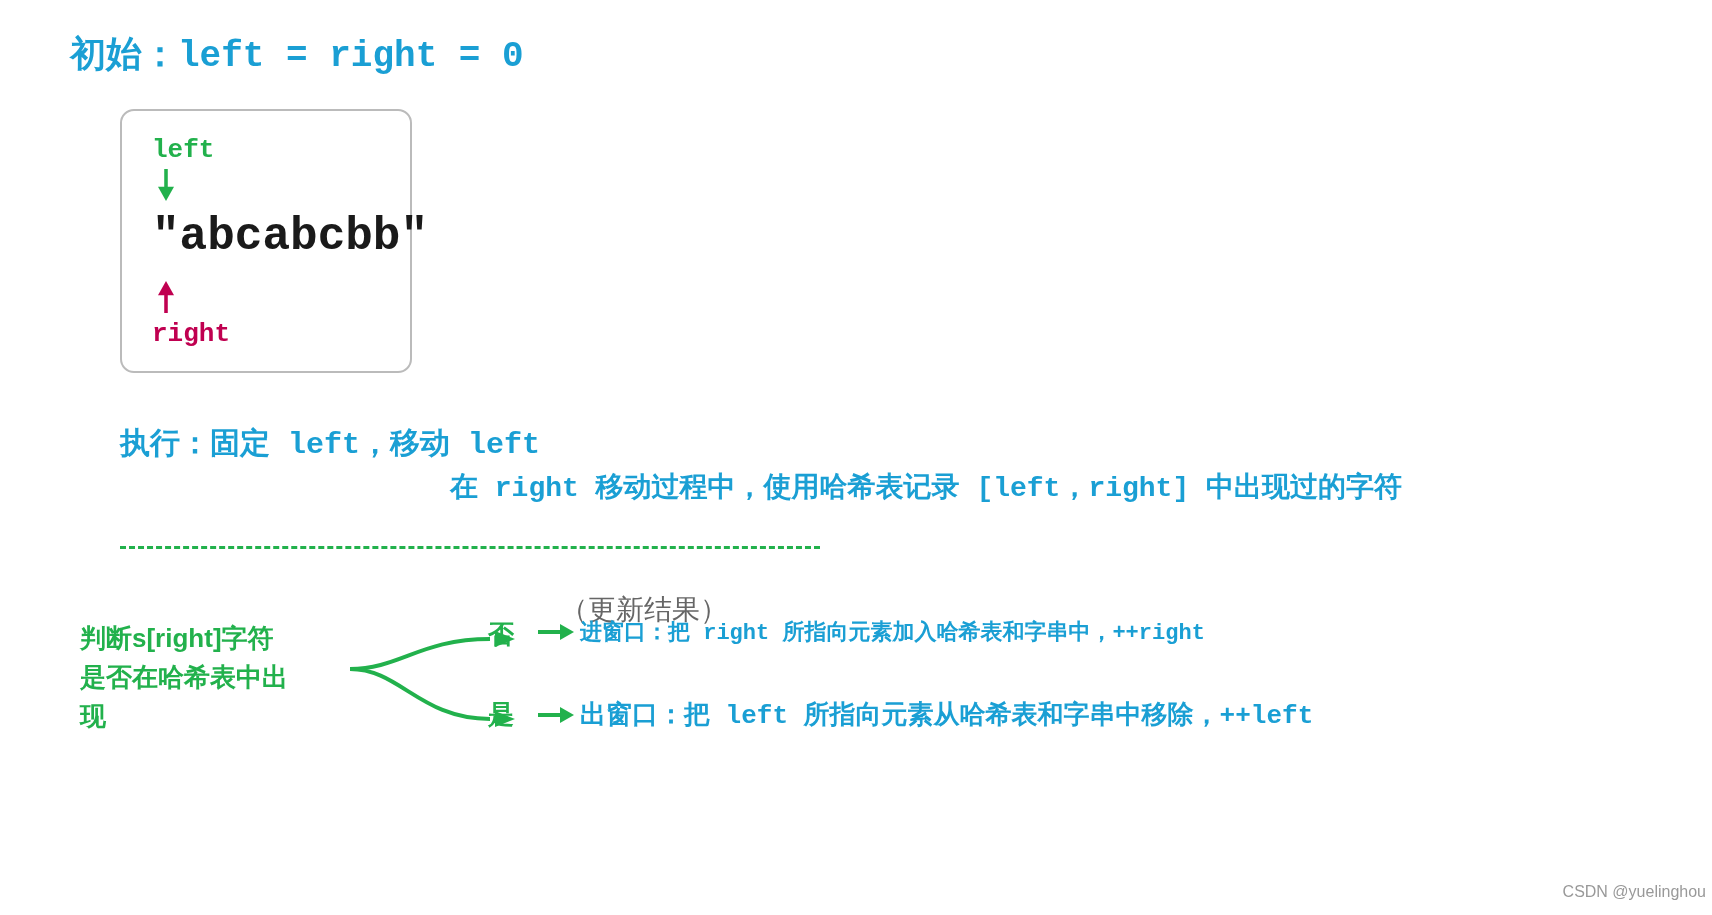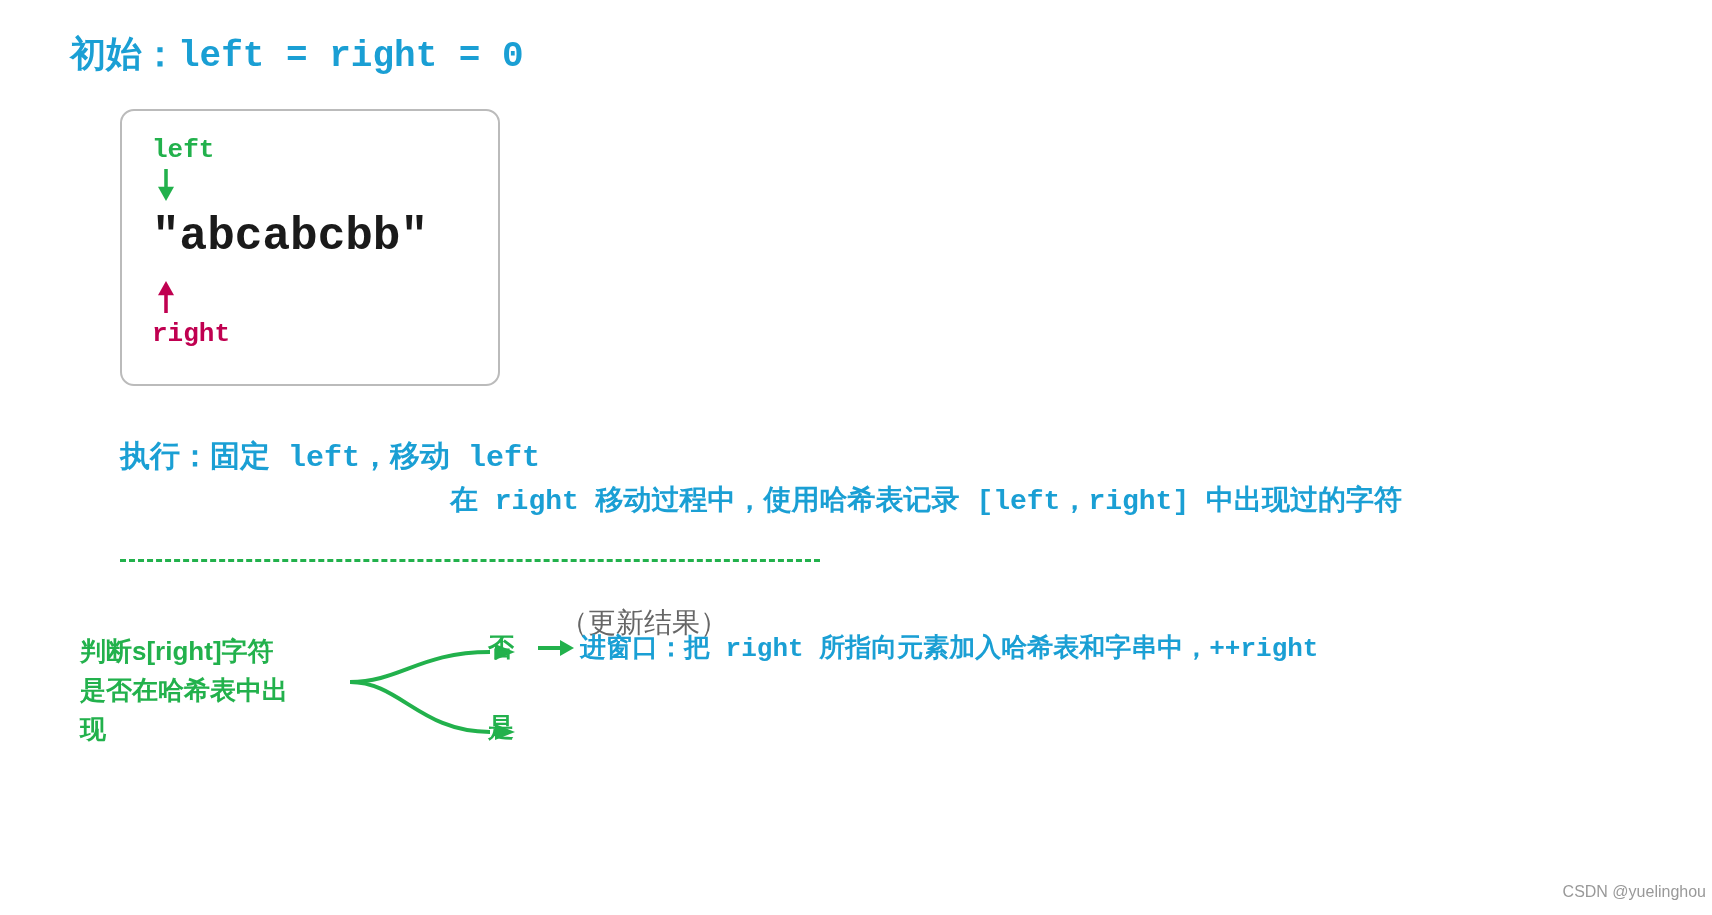--- a/index.html
+++ b/index.html
@@ -30,22 +30,22 @@
     .frame-label {
       font-size: 20px;
       color: #999;
       margin-bottom: 6px;
       font-family: 'Courier New', monospace;
     }
 
     .frame-box {
       border: 2px solid #bbb;
       border-radius: 14px;
-      width: 380px;
-      padding: 24px 30px 35px 30px;
+      width: 292px;
+      padding: 24px 30px 22px 30px;
       position: relative;
       background: #fff;
     }
 
     .left-label {
       font-size: 26px;
       font-weight: bold;
       color: #22b14c;
       font-family: 'Courier New', monospace;
       margin-bottom: 4px;
@@ -227,20 +227,27 @@
     </div>
 
     <div style="position:absolute; top:2px; left:240px; font-size:28px; color:#666;">（更新结果）</div>
 
     <div style="position:absolute; top:28px; left:218px; display:flex; align-items:center;">
 
       <svg width="36" height="28" xmlns="http://www.w3.org/2000/svg">
         <line x1="0" y1="14" x2="26" y2="14" stroke="#22b14c" stroke-width="4"></line>
         <polygon points="36,14 22,6 22,22" fill="#22b14c"></polygon>
       </svg>
-      <div style="font-size:26px; color:#1a9fd4; font-family:'Courier New',monospace; font-weight:bold; margin-left:6px; white-space:nowrap;">进窗口：把 right 所指向元素加入哈希表和字串中，++right</div>
-    </div>
-
+      <div style="font-size:22px; color:#1a9fd4; font-family:'Courier New',monospace; font-weight:bold; margin-left:6px; white-space:nowrap;">进窗口：把 right 所指向元素加入哈希表和字串中，++right</div>
+    </div>
+
+    <div style="position:absolute; top:108px; left:218px; display:flex; align-items:center;">
+      <svg width="36" height="28" xmlns="http://www.w3.org/2000/svg">
+        <line x1="0" y1="14" x2="26" y2="14" stroke="#22b14c" stroke-width="4"></line>
+        <polygon points="36,14 22,6 22,22" fill="#22b14c"></polygon>
+      </svg>
+      <div style="font-size:26px; color:#1a9fd4; font-family:'Courier New',monospace; font-weight:bold; margin-left:6px; white-space:nowrap;">出窗口：把 left 所指向元素从哈希表和字串中移除，++left</div>
+    </div>
 
   </div>
 </div>
 
 <div class="watermark">CSDN @yuelinghou</div>
 
 </body></html>

